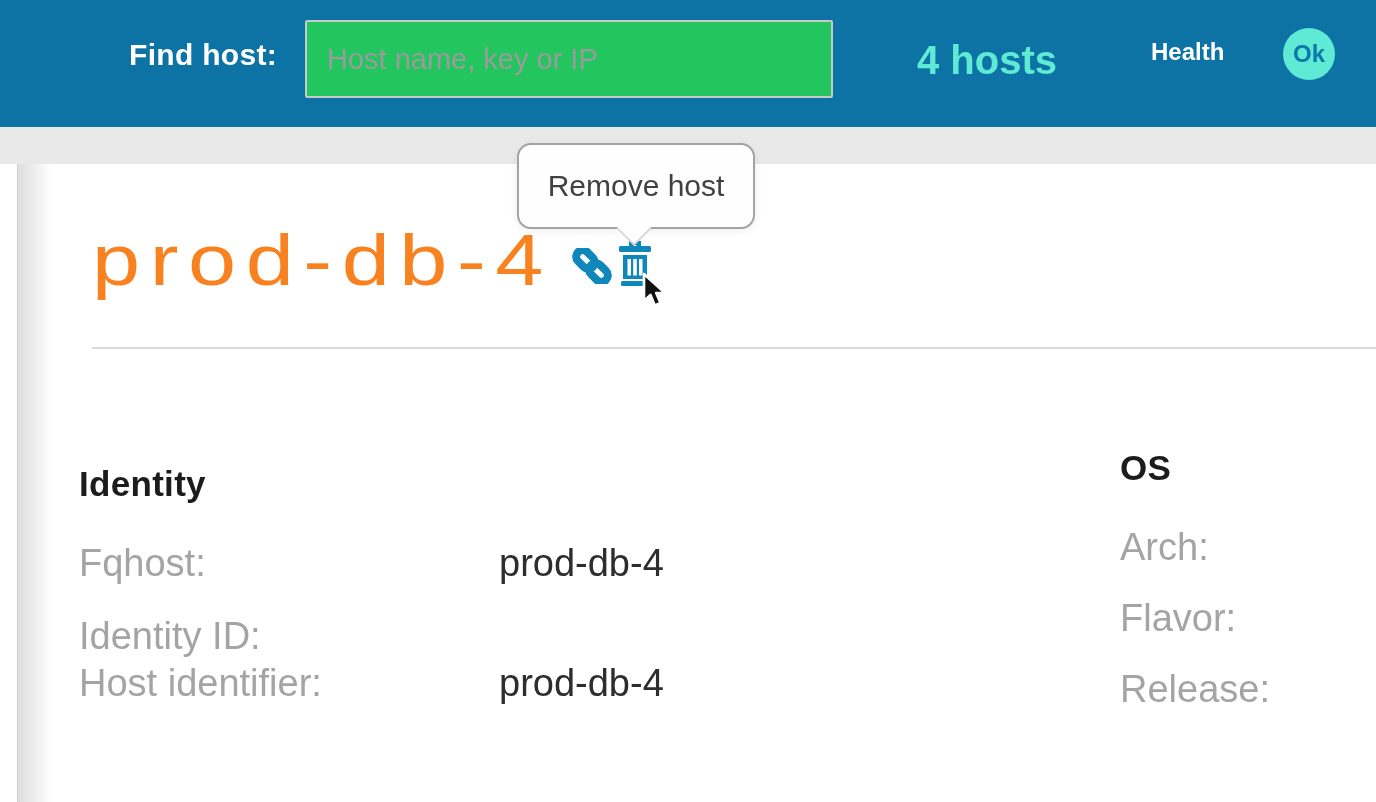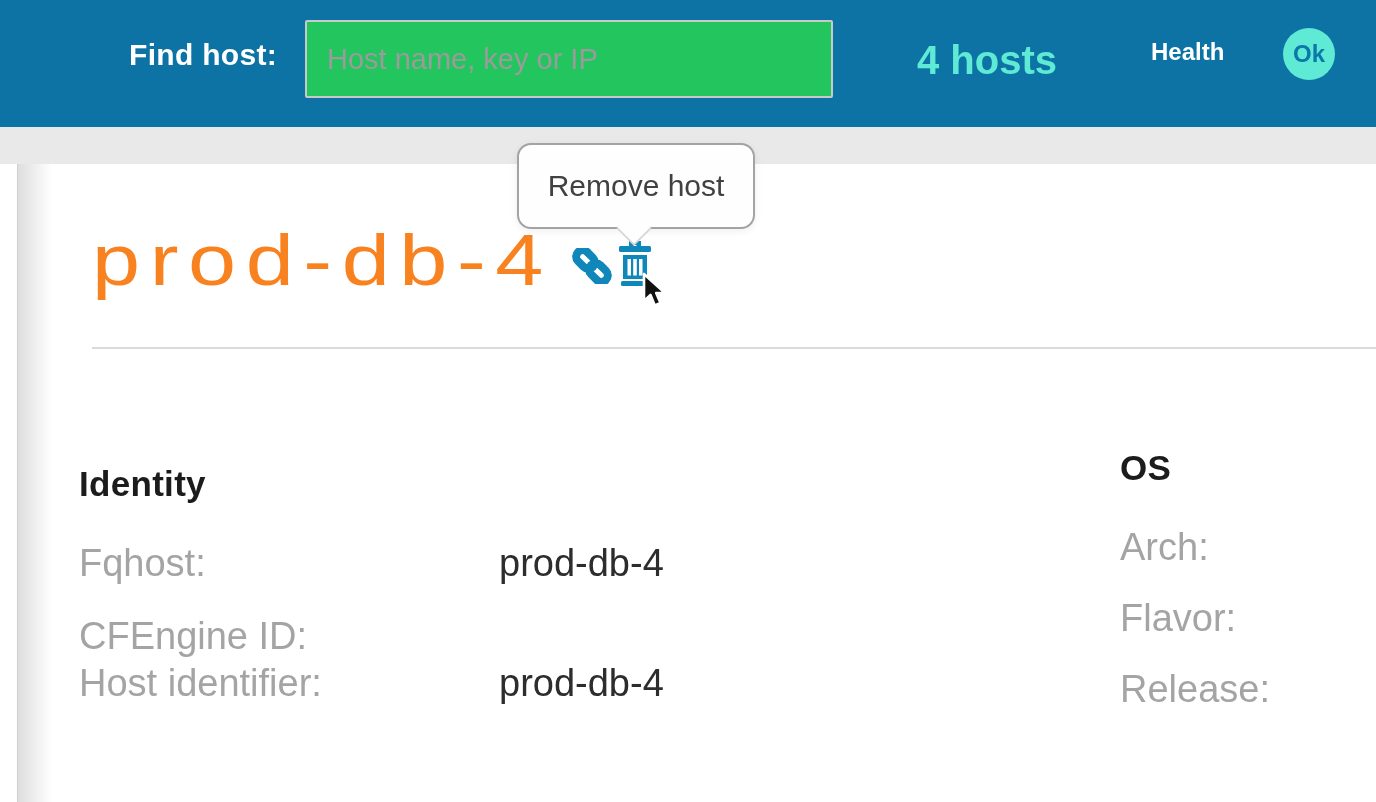--- a/index.html
+++ b/index.html
@@ -109,21 +109,21 @@
 
   <div class="divider"></div>
 
   <section class="identity-col">
     <div class="section-title">Identity</div>
     <div class="kv-row">
       <span class="kv-label">Fqhost:</span>
       <span class="kv-value">prod-db-4</span>
     </div>
     <div class="kv-row row-gap">
-      <span class="kv-label">CFEngine ID:</span>
+      <span class="kv-label">Identity ID:</span>
     </div>
     <div class="kv-row">
       <span class="kv-label">Host identifier:</span>
       <span class="kv-value">prod-db-4</span>
     </div>
   </section>
 
   <section class="os-col">
     <div class="section-title">OS</div>
     <div class="kv-row">

